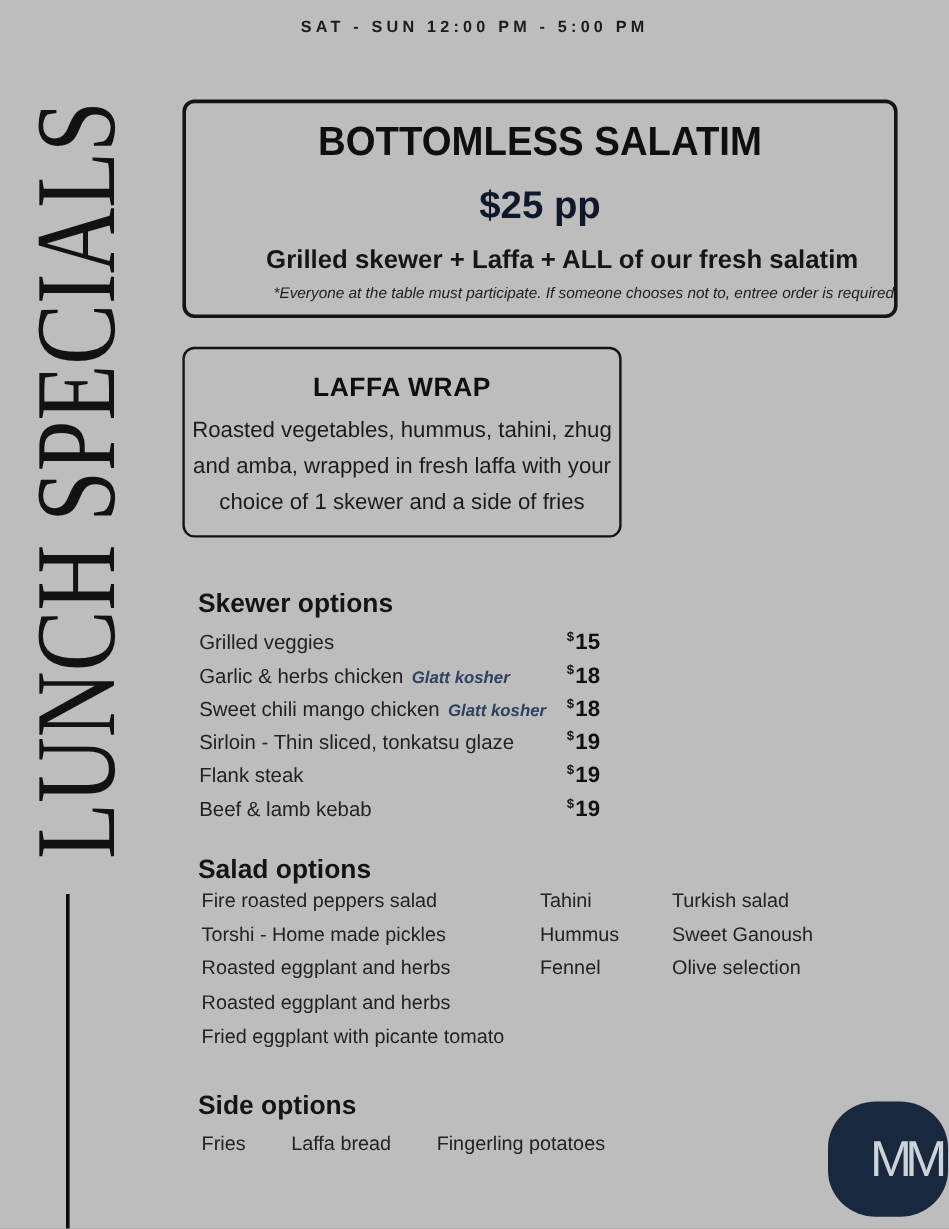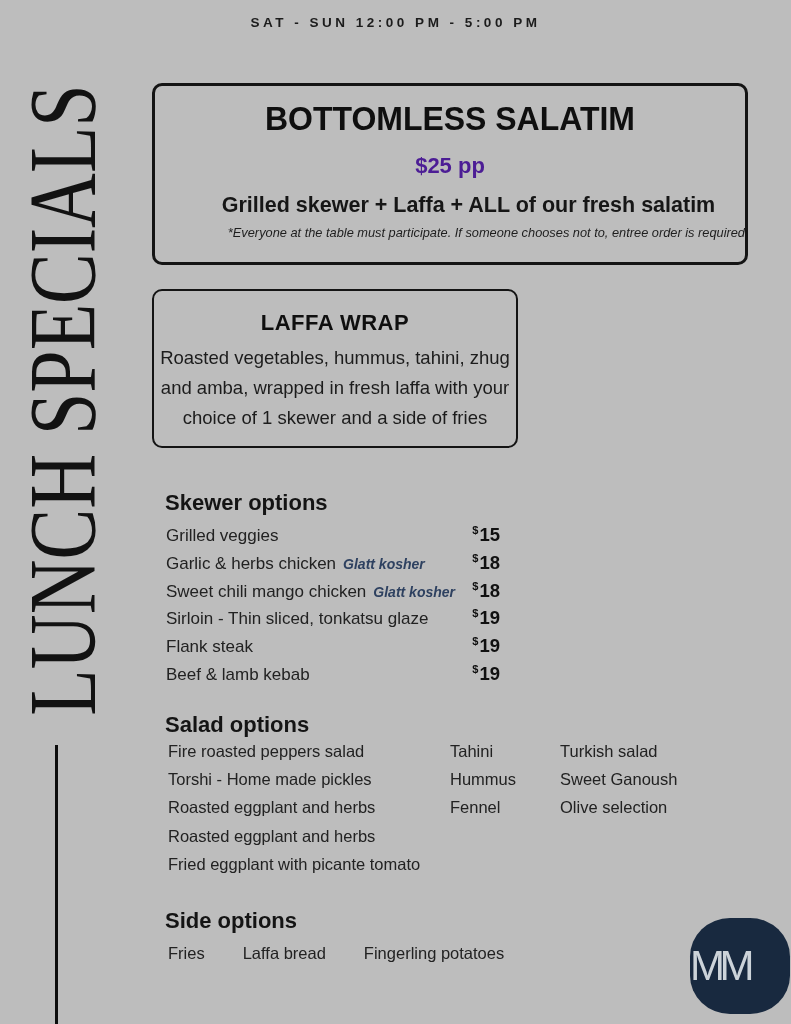--- a/index.html
+++ b/index.html
@@ -54,23 +54,23 @@
   .hero-title {
     margin-top: 13px;
     font-size: 34px;
     font-weight: bold;
     letter-spacing: 0px;
     transform: scaleX(0.94);
     color: #0f0f0f;
   }
   .hero-price {
     margin-top: 15px;
-    font-size: 22px;
-    font-weight: bold;
-    color: #4c1d95;
+    font-size: 32px;
+    font-weight: bold;
+    color: #0f172a;
   }
   .hero-sub {
     margin-top: 14px;
     font-size: 21.5px;
     font-weight: bold;
     color: #161616;
     padding-left: 37px;
   }
   .hero-fine {
     margin-top: 7px;
@@ -166,21 +166,21 @@
   }
   
   .logo {
     position: absolute;
     left: 690px; top: 918px;
     width: 100px; height: 96px;
     background: #18293f;
     border-radius: 40%;
     display: flex;
     align-items: center;
-    justify-content: flex-start;
+    justify-content: flex-end;
     color: #ccd3d9;
     font-size: 42px;
     font-weight: normal;
     letter-spacing: -0.13em;
     padding-right: 6px;
   }
 </style>
 </head>
 <body>
 

